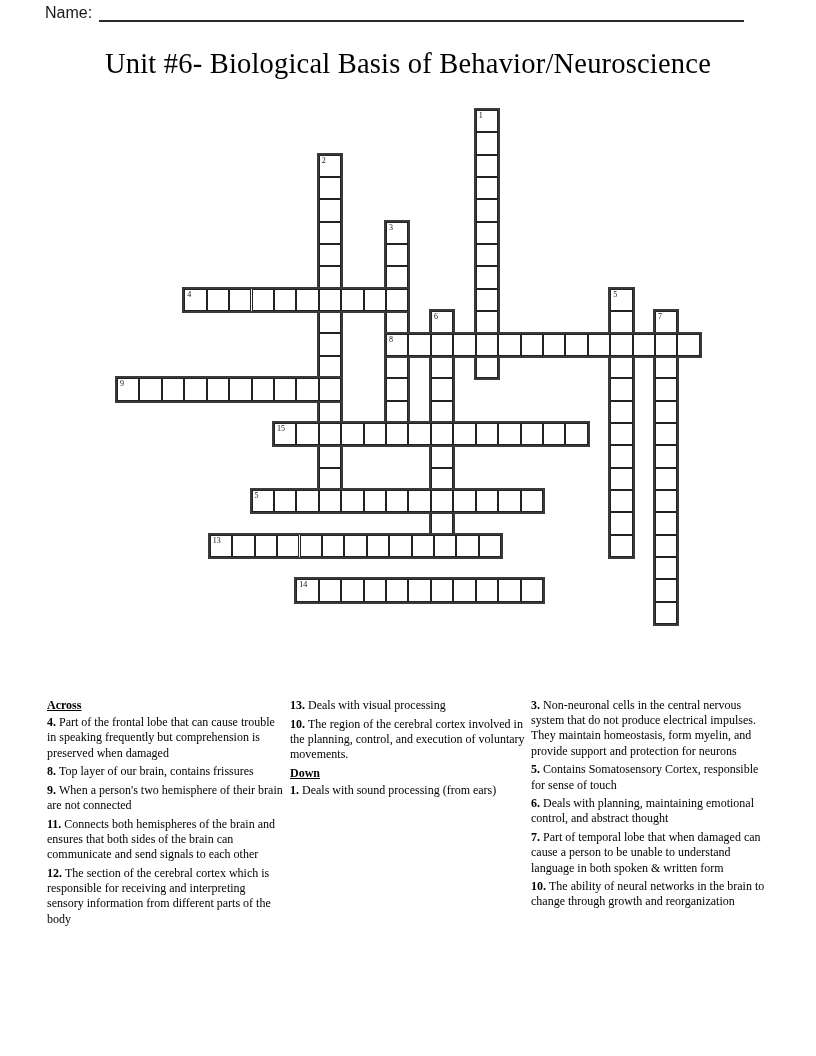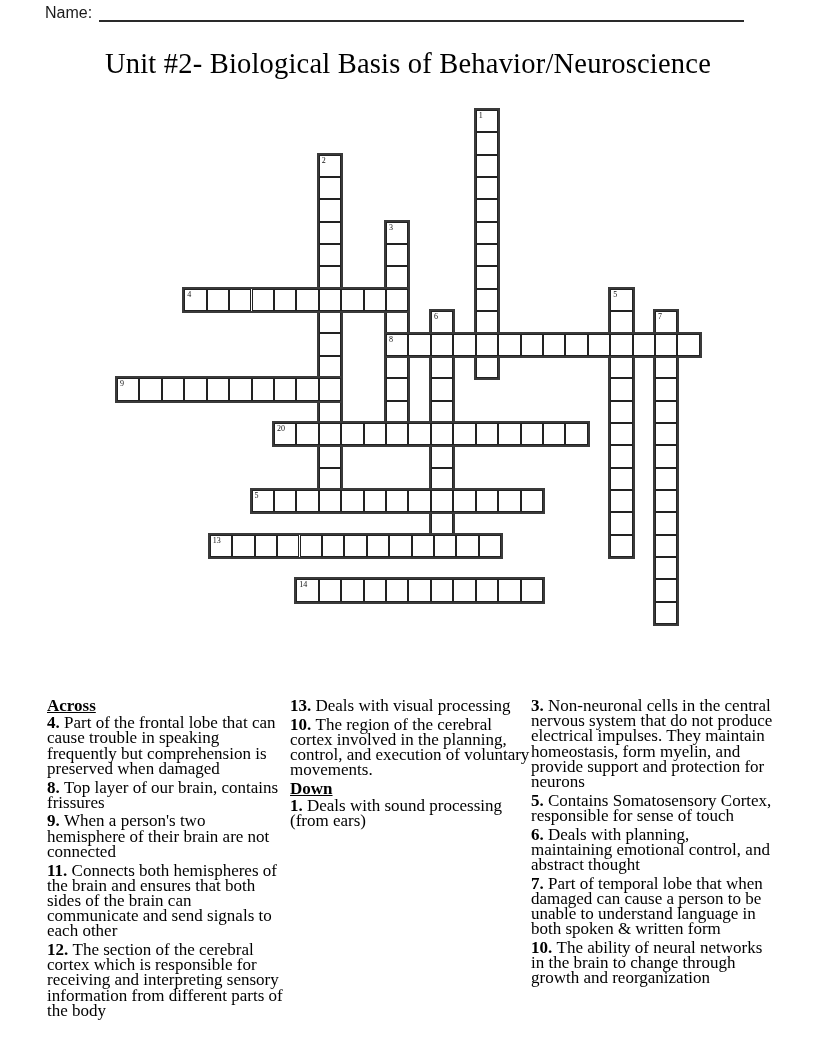--- a/index.html
+++ b/index.html
@@ -44,40 +44,40 @@
   }
   .cellnum {
     position:absolute; top:2px; left:3px;
     font-family:"Liberation Serif", serif;
     font-size:8px; line-height:1; color:#111;
     z-index:3;
   }
   .clue-col {
     position:absolute; top:698px;
     font-family:"Liberation Serif", serif;
-    font-size:17px; line-height:15.2px; color:#000;
+    font-size:12px; line-height:15.2px; color:#000;
   }
   #clue-col-1 { left:47px;  width:238px; }
   #clue-col-2 { left:290px; width:240px; }
   #clue-col-3 { left:531px; width:243px; }
   .clue-header {
     font-weight:bold; text-decoration:underline;
     margin-bottom:2px;
   }
   .clue { margin-bottom:3.5px; }
   .clue b { font-weight:bold; }
 </style>
 </head>
 <body>
 
 <div class="page">
   <span class="name-label">Name:</span>
   <div class="name-line"></div>
 
-  <div class="page-title">Unit #2- Biological Basis of Behavior/Neuroscience</div>
+  <div class="page-title">Unit #6- Biological Basis of Behavior/Neuroscience</div>
 
   <div id="grid">
       <div class="word" style="left: 473.72px; top: 108px; width: 22.42px; height: 268.2px;">
         <div class="cell" style="left: 0px; top: 0px; width: 22.42px; height: 22.35px;"></div>
         <div class="cell" style="left: 0px; top: 22.35px; width: 22.42px; height: 22.35px;"></div>
         <div class="cell" style="left: 0px; top: 44.7px; width: 22.42px; height: 22.35px;"></div>
         <div class="cell" style="left: 0px; top: 67.05px; width: 22.42px; height: 22.35px;"></div>
         <div class="cell" style="left: 0px; top: 89.4px; width: 22.42px; height: 22.35px;"></div>
         <div class="cell" style="left: 0px; top: 111.75px; width: 22.42px; height: 22.35px;"></div>
         <div class="cell" style="left: 0px; top: 134.1px; width: 22.42px; height: 22.35px;"></div>
@@ -217,21 +217,21 @@
         <div class="cell" style="left: 89.68px; top: 0px; width: 22.42px; height: 22.35px;"></div>
         <div class="cell" style="left: 112.1px; top: 0px; width: 22.42px; height: 22.35px;"></div>
         <div class="cell" style="left: 134.52px; top: 0px; width: 22.42px; height: 22.35px;"></div>
         <div class="cell" style="left: 156.94px; top: 0px; width: 22.42px; height: 22.35px;"></div>
         <div class="cell" style="left: 179.36px; top: 0px; width: 22.42px; height: 22.35px;"></div>
         <div class="cell" style="left: 201.78px; top: 0px; width: 22.42px; height: 22.35px;"></div>
         <div class="cell" style="left: 224.2px; top: 0px; width: 22.42px; height: 22.35px;"></div>
         <div class="cell" style="left: 246.62px; top: 0px; width: 22.42px; height: 22.35px;"></div>
         <div class="cell" style="left: 269.04px; top: 0px; width: 22.42px; height: 22.35px;"></div>
         <div class="cell" style="left: 291.46px; top: 0px; width: 22.42px; height: 22.35px;"></div>
-        <span class="cellnum">20</span>
+        <span class="cellnum">15</span>
       </div>
       <div class="word" style="left: 249.52px; top: 487.95px; width: 291.46px; height: 22.35px;">
         <div class="cell" style="left: 0px; top: 0px; width: 22.42px; height: 22.35px;"></div>
         <div class="cell" style="left: 22.42px; top: 0px; width: 22.42px; height: 22.35px;"></div>
         <div class="cell" style="left: 44.84px; top: 0px; width: 22.42px; height: 22.35px;"></div>
         <div class="cell" style="left: 67.26px; top: 0px; width: 22.42px; height: 22.35px;"></div>
         <div class="cell" style="left: 89.68px; top: 0px; width: 22.42px; height: 22.35px;"></div>
         <div class="cell" style="left: 112.1px; top: 0px; width: 22.42px; height: 22.35px;"></div>
         <div class="cell" style="left: 134.52px; top: 0px; width: 22.42px; height: 22.35px;"></div>
         <div class="cell" style="left: 156.94px; top: 0px; width: 22.42px; height: 22.35px;"></div>

